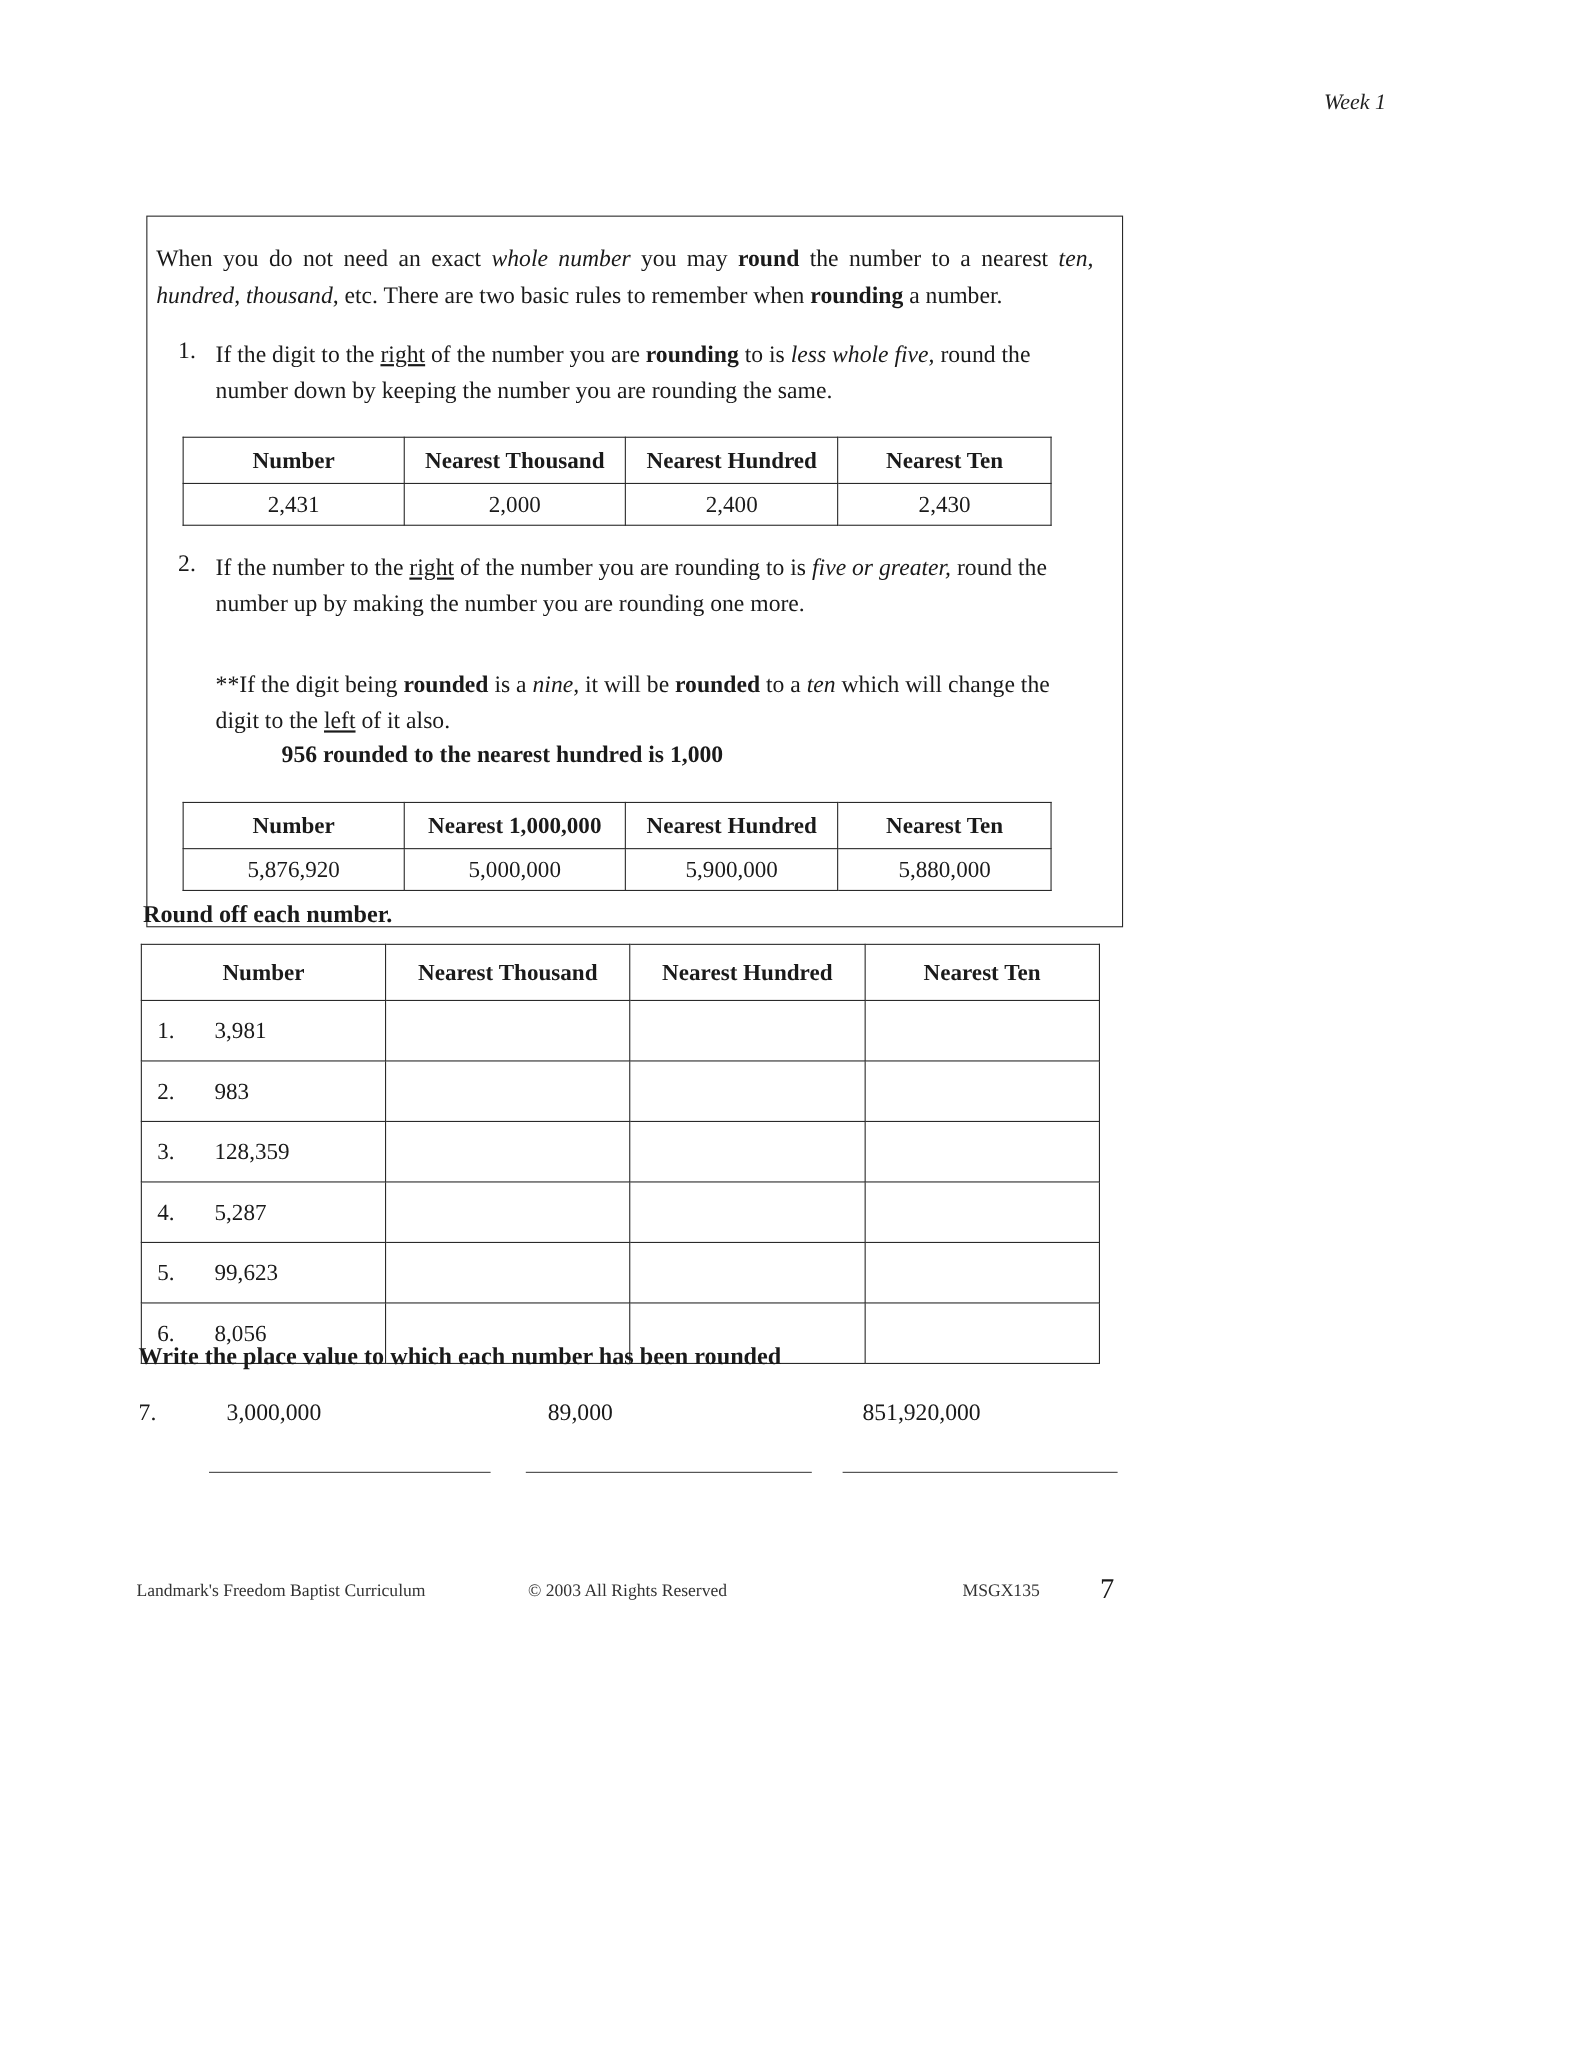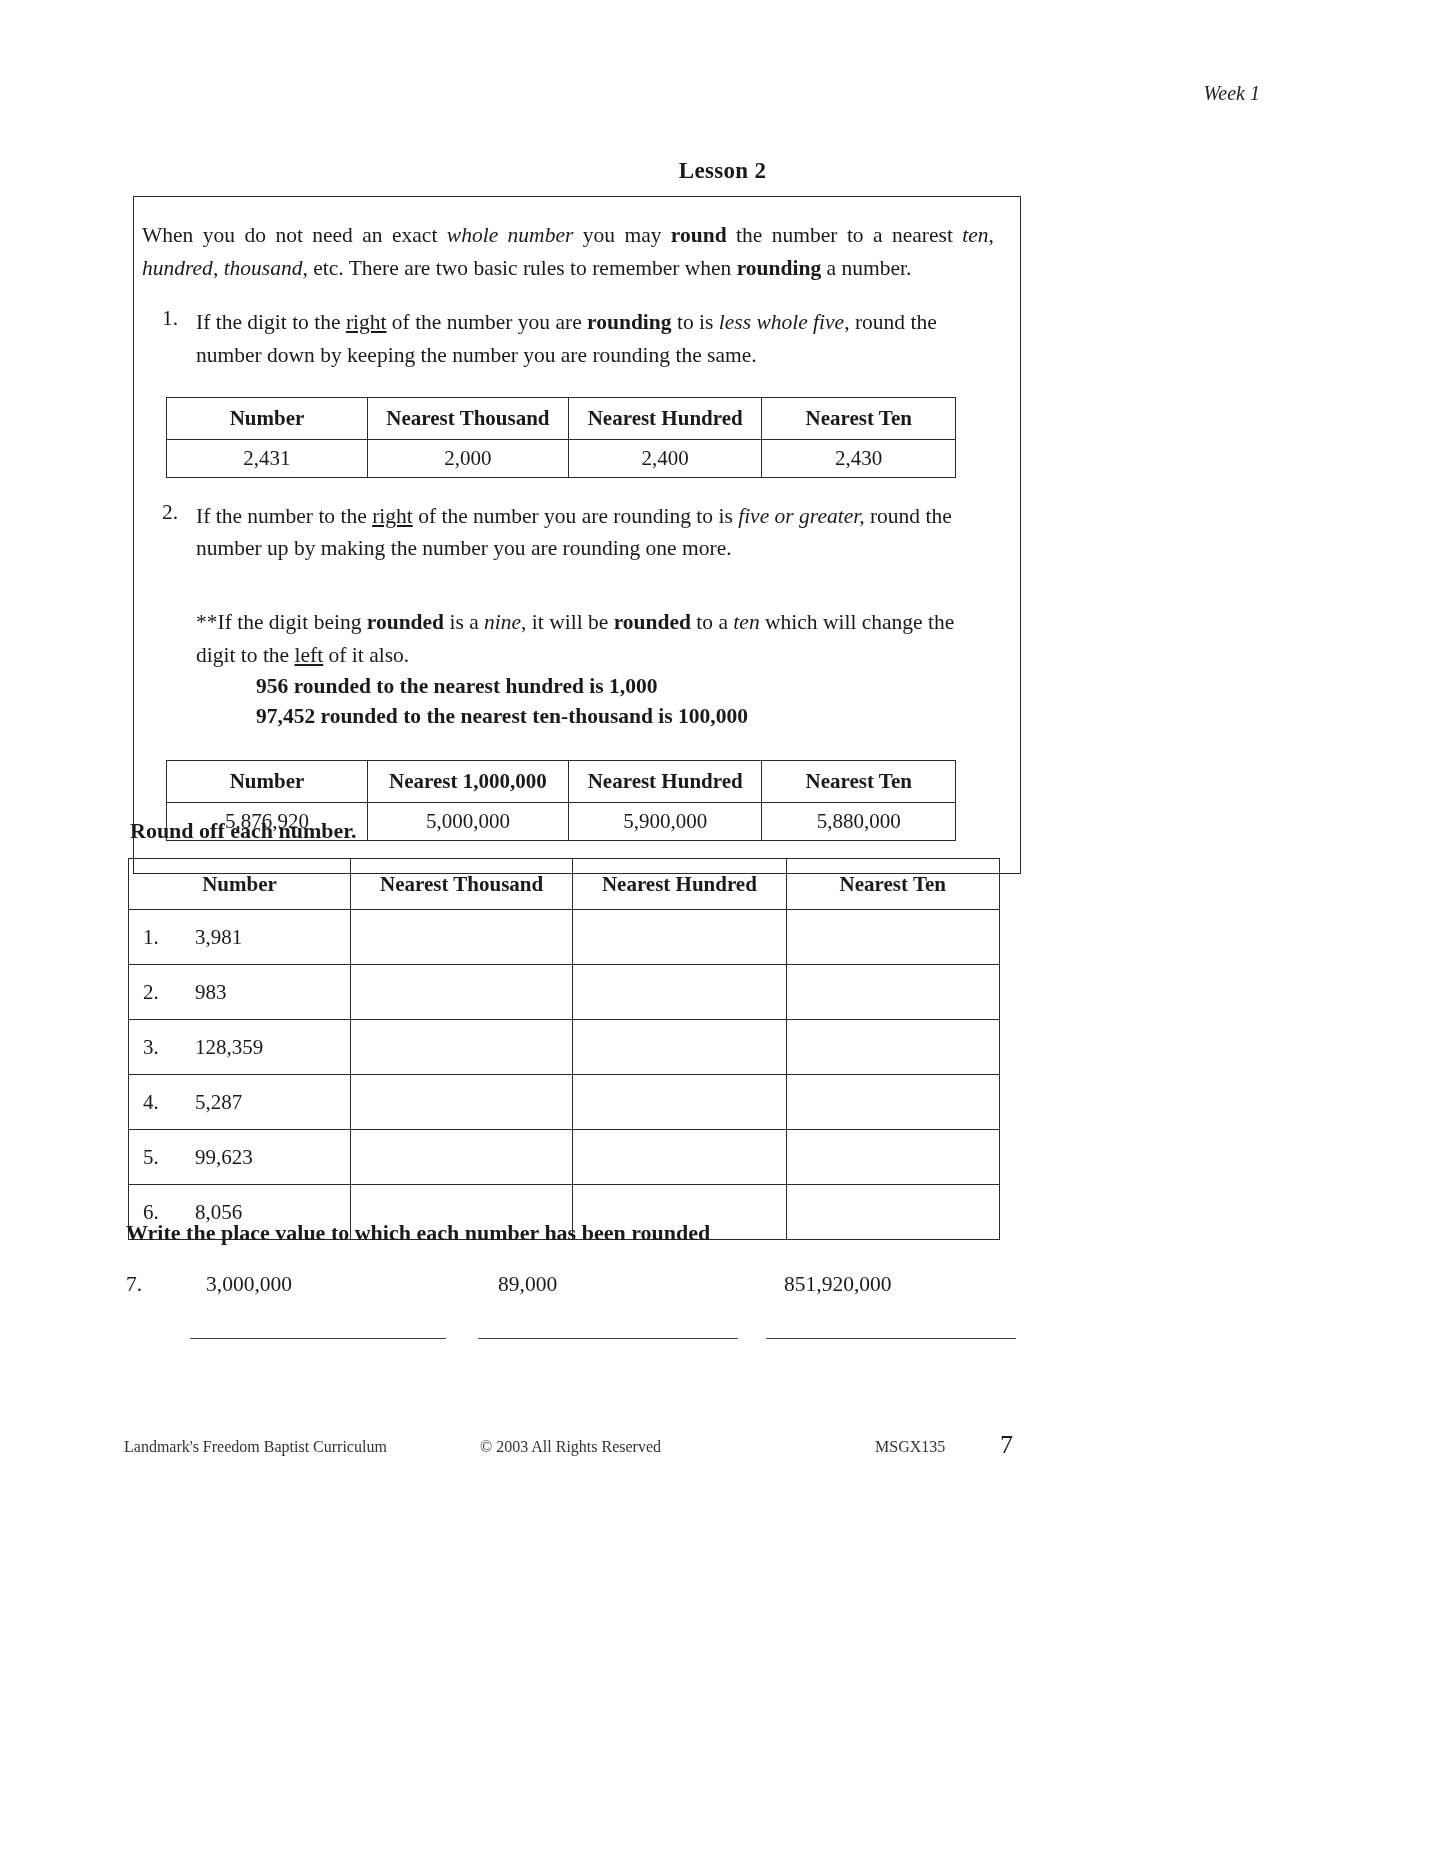--- a/index.html
+++ b/index.html
@@ -206,21 +206,20 @@
   .footer-code  { position: absolute; left: 875px; top: 0; }
   .footer-page  { position: absolute; left: 1000px; top: -8px; font-size: 26px; color: #1a1a1a; }
 </style>
 </head>
 <body>
 
 <div class="page">
 
   <div class="week-label">Week 1</div>
 
-  <div class="lesson-title">Lesson 2</div>
 
   <div class="instruction-box">
 
     <p class="intro-par"><span>When you do not need an exact </span><span class="ital">whole number</span><span> you may </span><span class="bold">round</span><span> the number to a nearest </span><span class="ital">ten</span><span>, </span><span class="ital">hundred</span><span>, </span><span class="ital">thousand</span><span>, etc.  There are two basic rules to remember when </span><span class="bold">rounding</span><span> a number.</span></p>
 
     <div class="rule">
       <div class="rule-num">1.</div>
       <div class="rule-text"><span>If the digit to the </span><span class="uline">right</span><span> of the number you are </span><span class="bold">rounding</span><span> to is </span><span class="ital">less whole five</span><span>, round the number down by keeping the number you are rounding the same.</span></div>
     </div>
 
@@ -252,21 +251,20 @@
     <div class="rule">
       <div class="rule-num">2.</div>
       <div class="rule-text"><span>If the number to the </span><span class="uline">right</span><span> of the number you are rounding to is </span><span class="ital">five or greater,</span><span> round the number up by making the number you are rounding one more.</span></div>
     </div>
 
     <div class="rule">
       <div class="rule-num"></div>
       <div class="rule-text">
         <div class="note"><span>**If the digit being </span><span class="bold">rounded</span><span> is a </span><span class="ital">nine</span><span>, it will be </span><span class="bold">rounded</span><span> to a </span><span class="ital">ten</span><span> which will change the digit to the </span><span class="uline">left</span><span>  of it also.</span></div>
         <div class="example-line">956 rounded to the nearest hundred is 1,000</div>
-        <div class="example-line">97,452 rounded to the nearest ten-thousand is 100,000</div>
       </div>
     </div>
 
     <table class="grid example-table-2">
       <colgroup>
         <col style="width:27%">
           <col style="width:27%">
           <col style="width:26%">
           <col style="width:26%">
       </colgroup>

